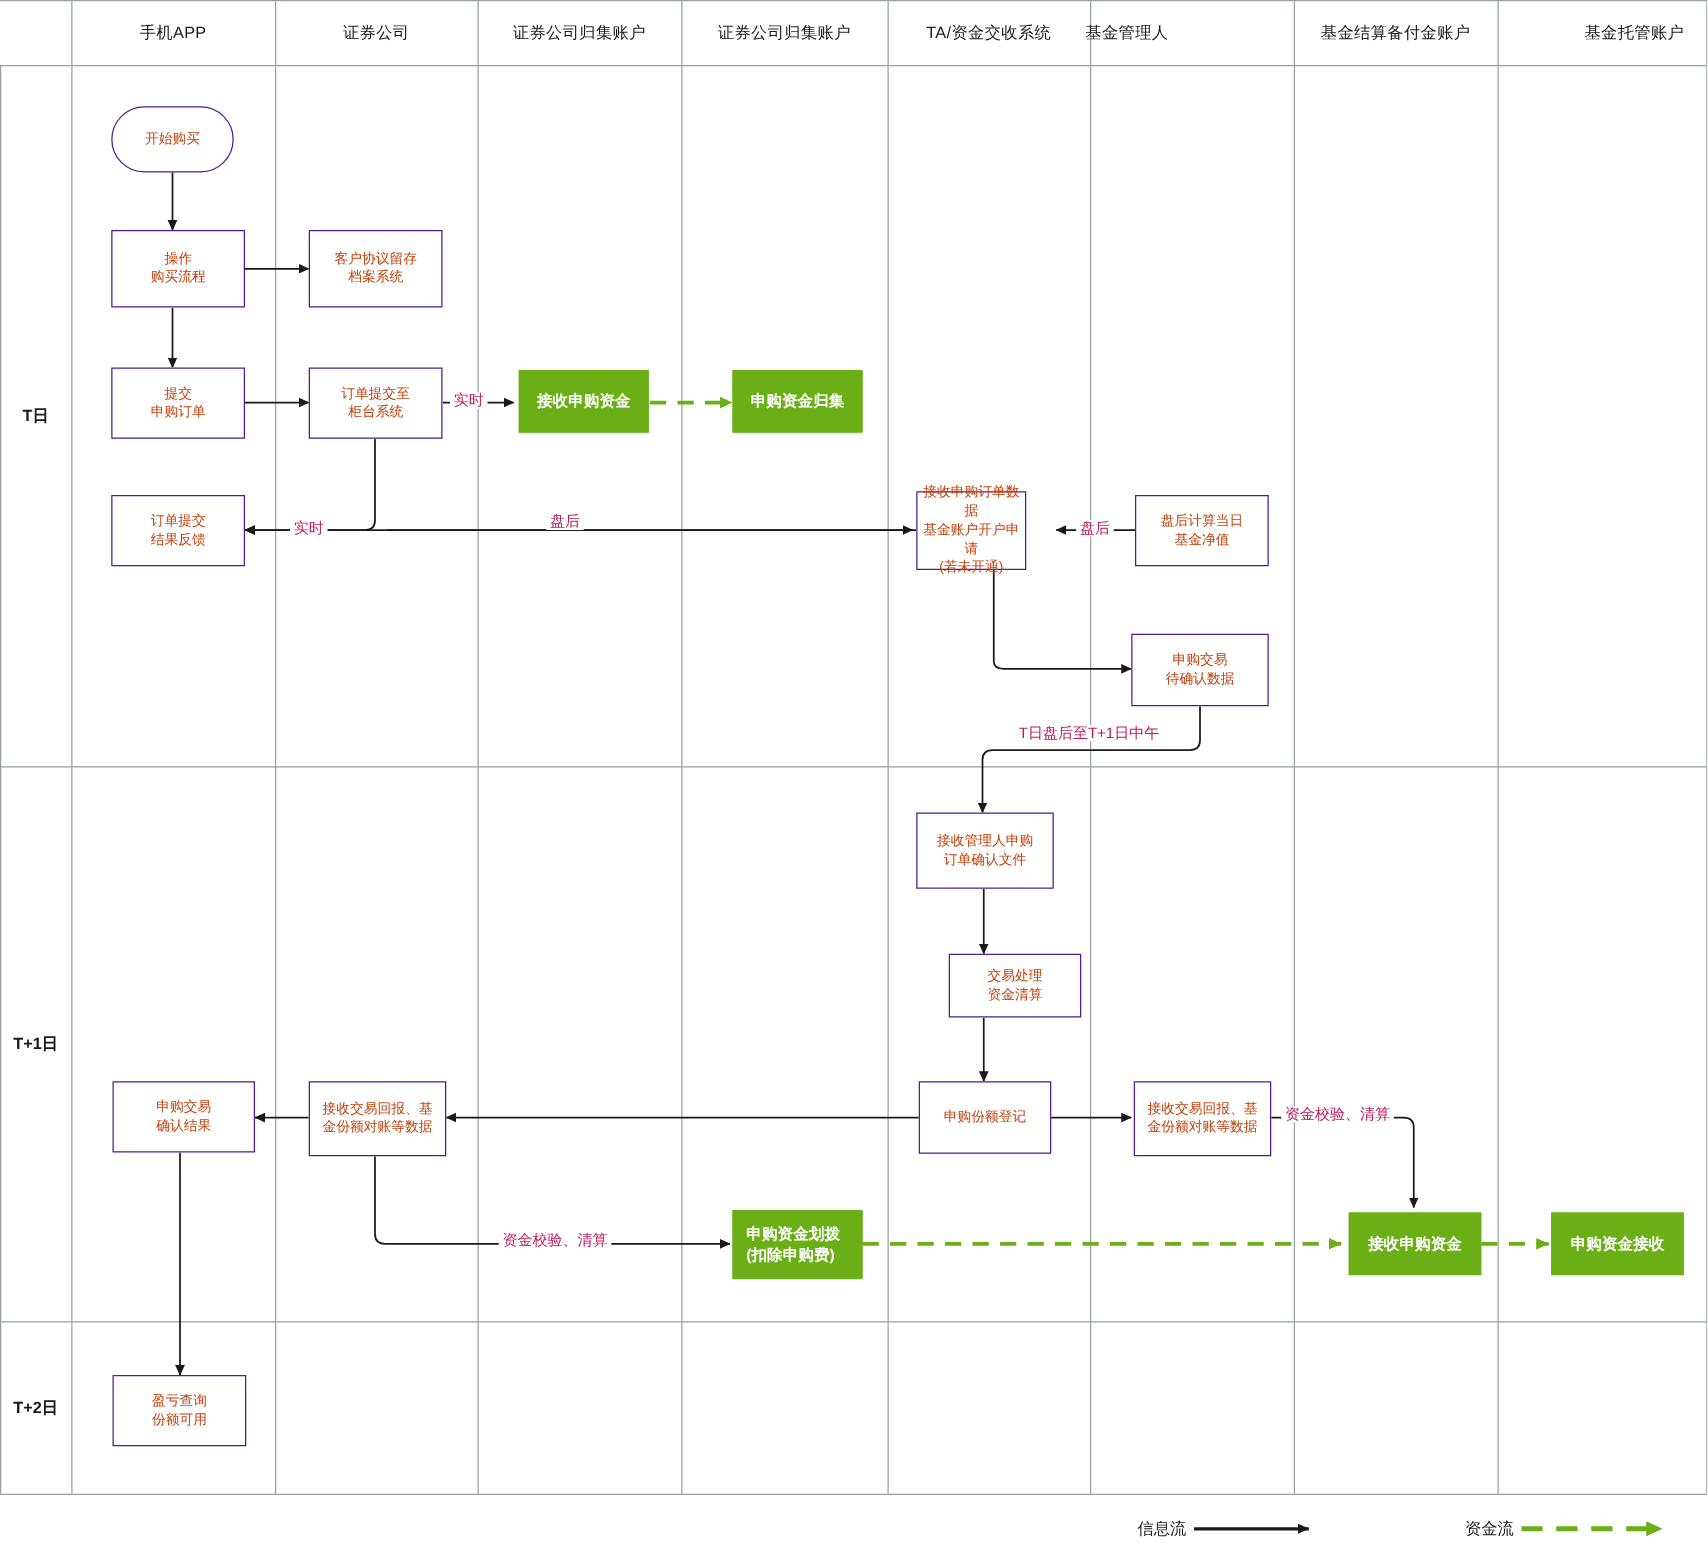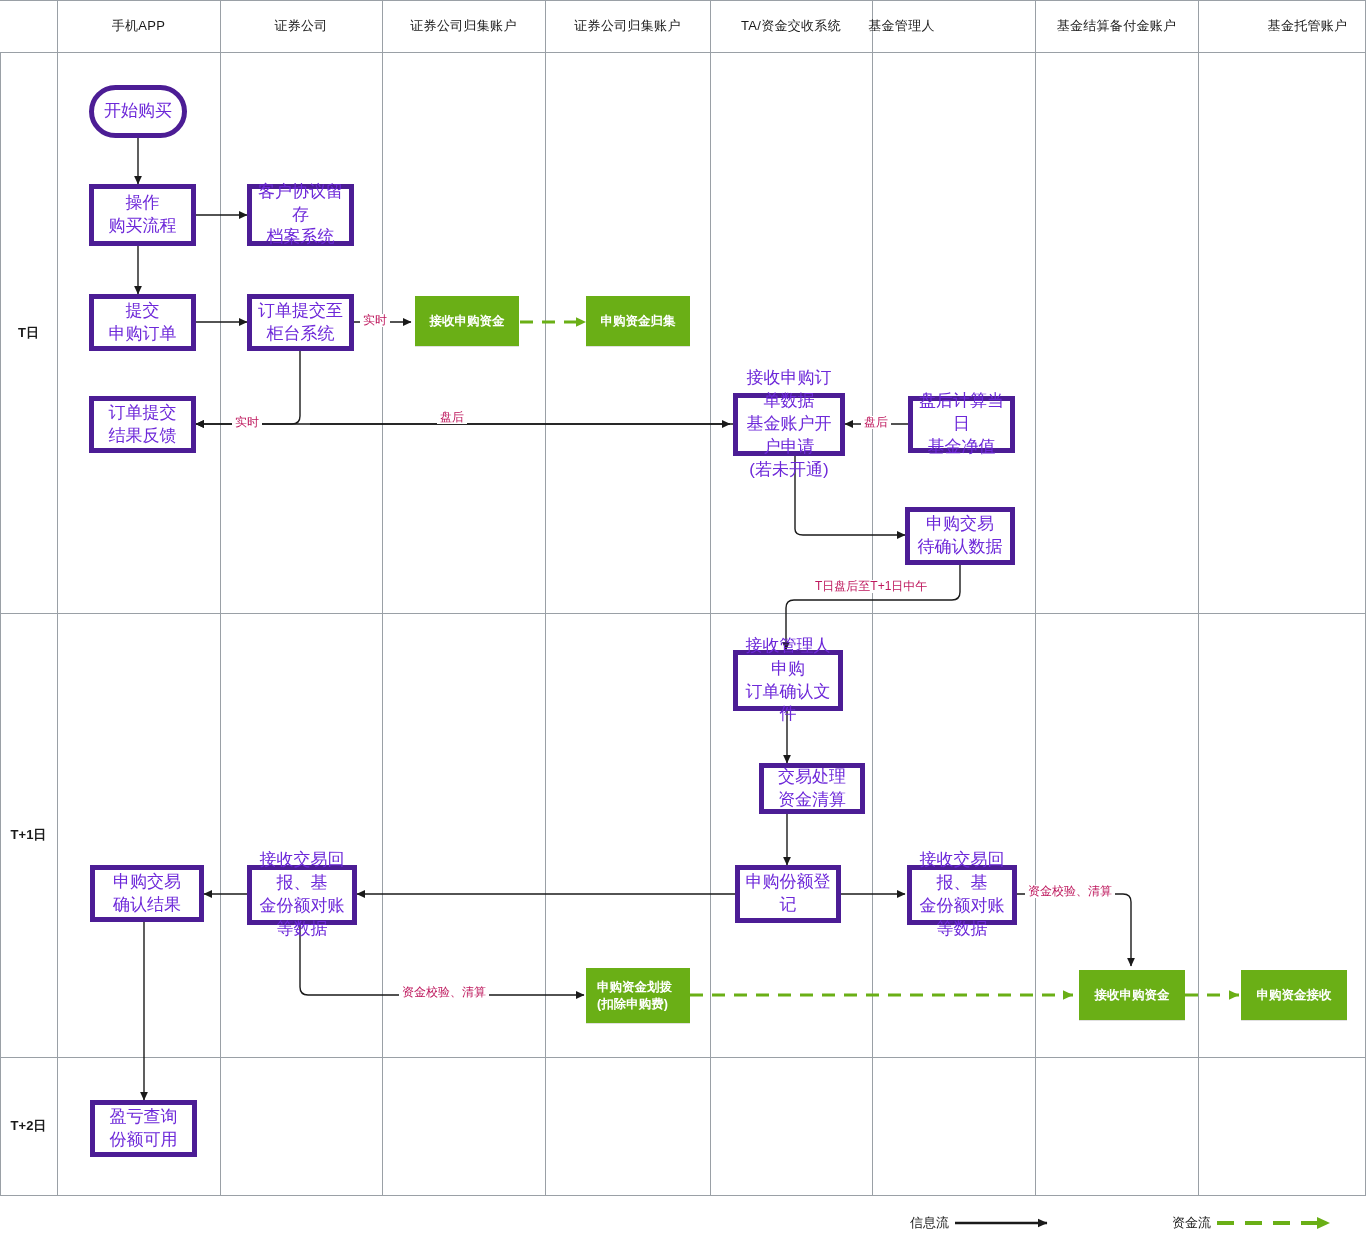--- a/index.html
+++ b/index.html
@@ -48,25 +48,25 @@
     color: #1a1a1a;
   }
 
   
   .node {
     position: absolute;
     display: flex;
     align-items: center;
     justify-content: center;
     text-align: center;
-    font-size: 17px;
+    font-size: 11px;
     line-height: 1.35;
-    color: #6d28d9;
-    background: #ffffff;
-    border: 5px solid #4c1d95;
+    color: #c2410c;
+    background: #ffffff;
+    border: 1px solid #4c1d95;
     padding: 2px 4px;
     white-space: pre-line;
   }
   .node.terminator {
     border-radius: 28px;
   }
   .node.money {
     background: #6aaf16;
     border: 1px solid #6aaf16;
     color: #ffffff;
@@ -238,21 +238,21 @@
   <div class="node" style="left:247px; top:184px; width:107px; height:62px;">客户协议留存
 档案系统</div>
   <div class="node" style="left:89px;  top:294px; width:107px; height:57px;">提交
 申购订单</div>
   <div class="node" style="left:247px; top:294px; width:107px; height:57px;">订单提交至
 柜台系统</div>
   <div class="node money" style="left:415px; top:296px; width:104px; height:50px;">接收申购资金</div>
   <div class="node money" style="left:586px; top:296px; width:104px; height:50px;">申购资金归集</div>
   <div class="node" style="left:89px;  top:396px; width:107px; height:57px;">订单提交
 结果反馈</div>
-  <div class="node" style="left:733px; top:393px; width:112px; height:63px;">接收申购订单数据
+  <div class="node" style="left:733px; top:393px; width:88px; height:63px;">接收申购订单数据
 基金账户开户申请
 (若未开通)</div>
   <div class="node" style="left:908px; top:396px; width:107px; height:57px;">盘后计算当日
 基金净值</div>
   <div class="node" style="left:905px; top:507px; width:110px; height:58px;">申购交易
 待确认数据</div>
   <div class="node" style="left:733px; top:650px; width:110px; height:61px;">接收管理人申购
 订单确认文件</div>
   <div class="node" style="left:759px; top:763px; width:106px; height:51px;">交易处理
 资金清算</div>

